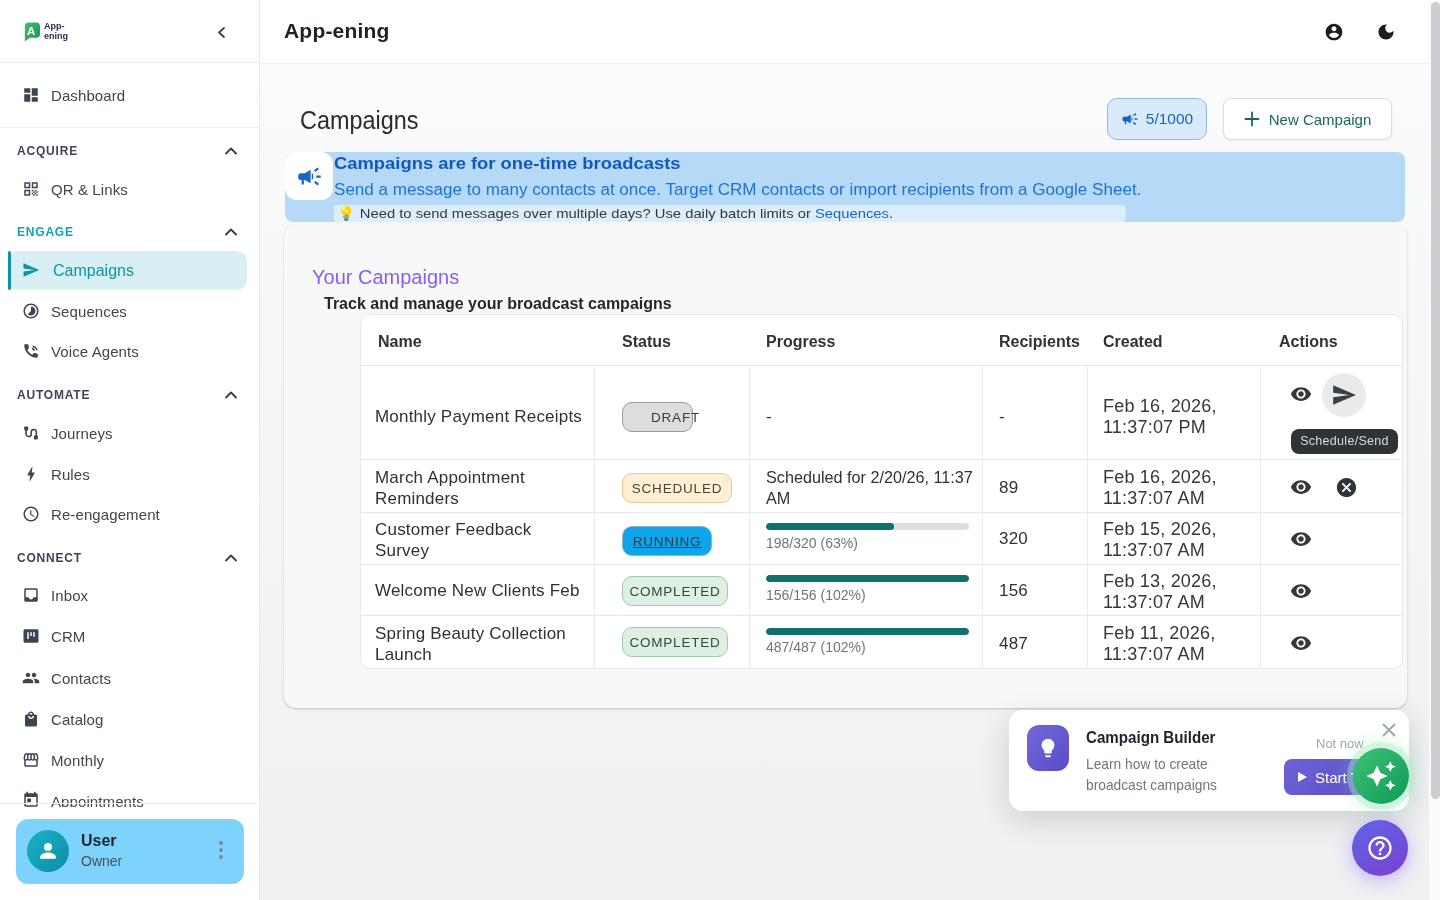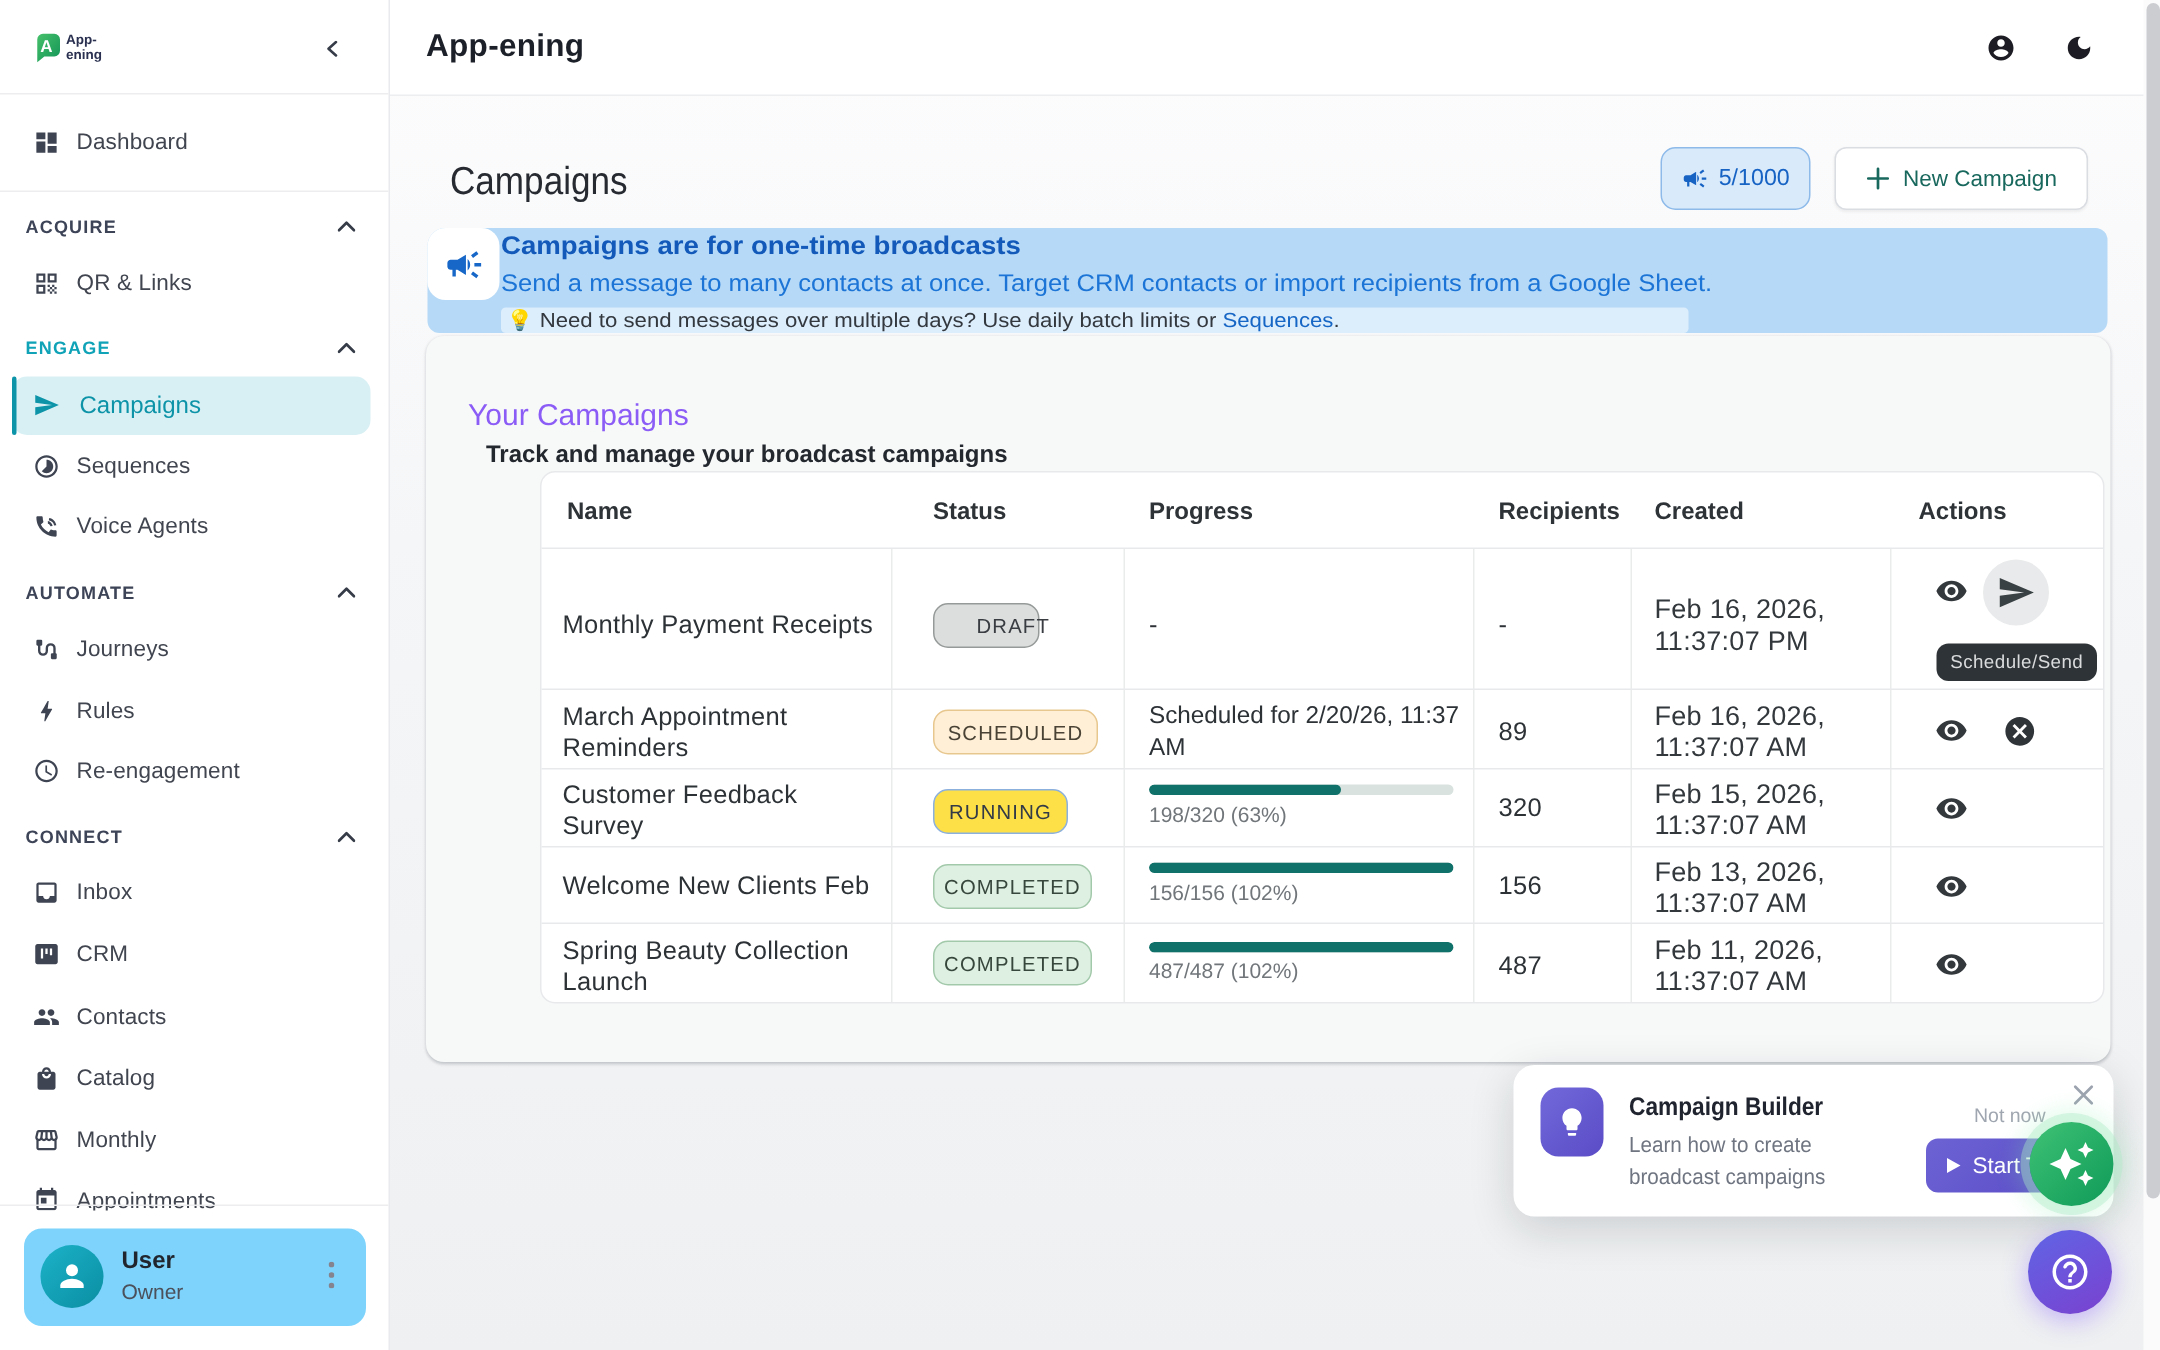--- a/index.html
+++ b/index.html
@@ -52,21 +52,21 @@
 #card .h3 { position:absolute; left:40px; top:68px; font-size:16px; font-weight:bold; color:#23272e; }
 #tablewrap { position:absolute; left:40px; top:90px; width:1043px; height:355px; border:1px solid #e7e9eb; border-radius:10px; background:#fff;margin-left:36px; }
 .th { position:absolute; font-size:16px; font-weight:600; color:#2e3338; top:18px; }
 .hline { position:absolute; left:0; width:1041px; height:1px; background:#e7e9eb; }
 .vline { position:absolute; top:51px; width:1px; height:302px; background:#eaecec; }
 .cell { position:absolute; font-size:17px; letter-spacing:.2px; color:#2d3237; }
 .small { font-size:18px; color:#33383d; line-height:21px; }
 .badge { position:absolute; height:30px; border-radius:10px; font-size:13.5px; letter-spacing:.8px; display:flex; align-items:center; justify-content:center; font-weight:400; }
 .b-draft { background:#dcdede; border:1px solid #969b99; color:#393d42; }
 .b-sched { background:#feefd6; border:1px solid #e8c78f; color:#4a4335; }
-.b-run { background:#fde047; border:1px solid #8cb0de; color:#323a47; }
+.b-run { background:#0ea5e9; border:1px solid #8cb0de; color:#323a47;text-decoration:underline; }
 .b-comp { background:#def0e2; border:1px solid #a3c9ab; color:#37473c; }
 .pbar { position:absolute; width:203px; height:7px; border-radius:4px; background:#d9e2df; overflow:hidden; }
 .pbar .fill { height:7px; background:#10716a; border-radius:4px; }
 .pcap { position:absolute; font-size:14px; color:#71767b; }
 .eye { position:absolute; }
 
 
 #tooltip { position:absolute; left:930px; top:114px; width:107px; height:25px; background:#2e3337; border-radius:8px; color:#d9dbdc; font-size:12.5px; letter-spacing:.3px; text-align:center; line-height:25px; }
 #sendbtn { position:absolute; left:961px; top:58px; width:44px; height:44px; border-radius:50%; background:#e9eaeb; display:flex; align-items:center; justify-content:center; }
 

